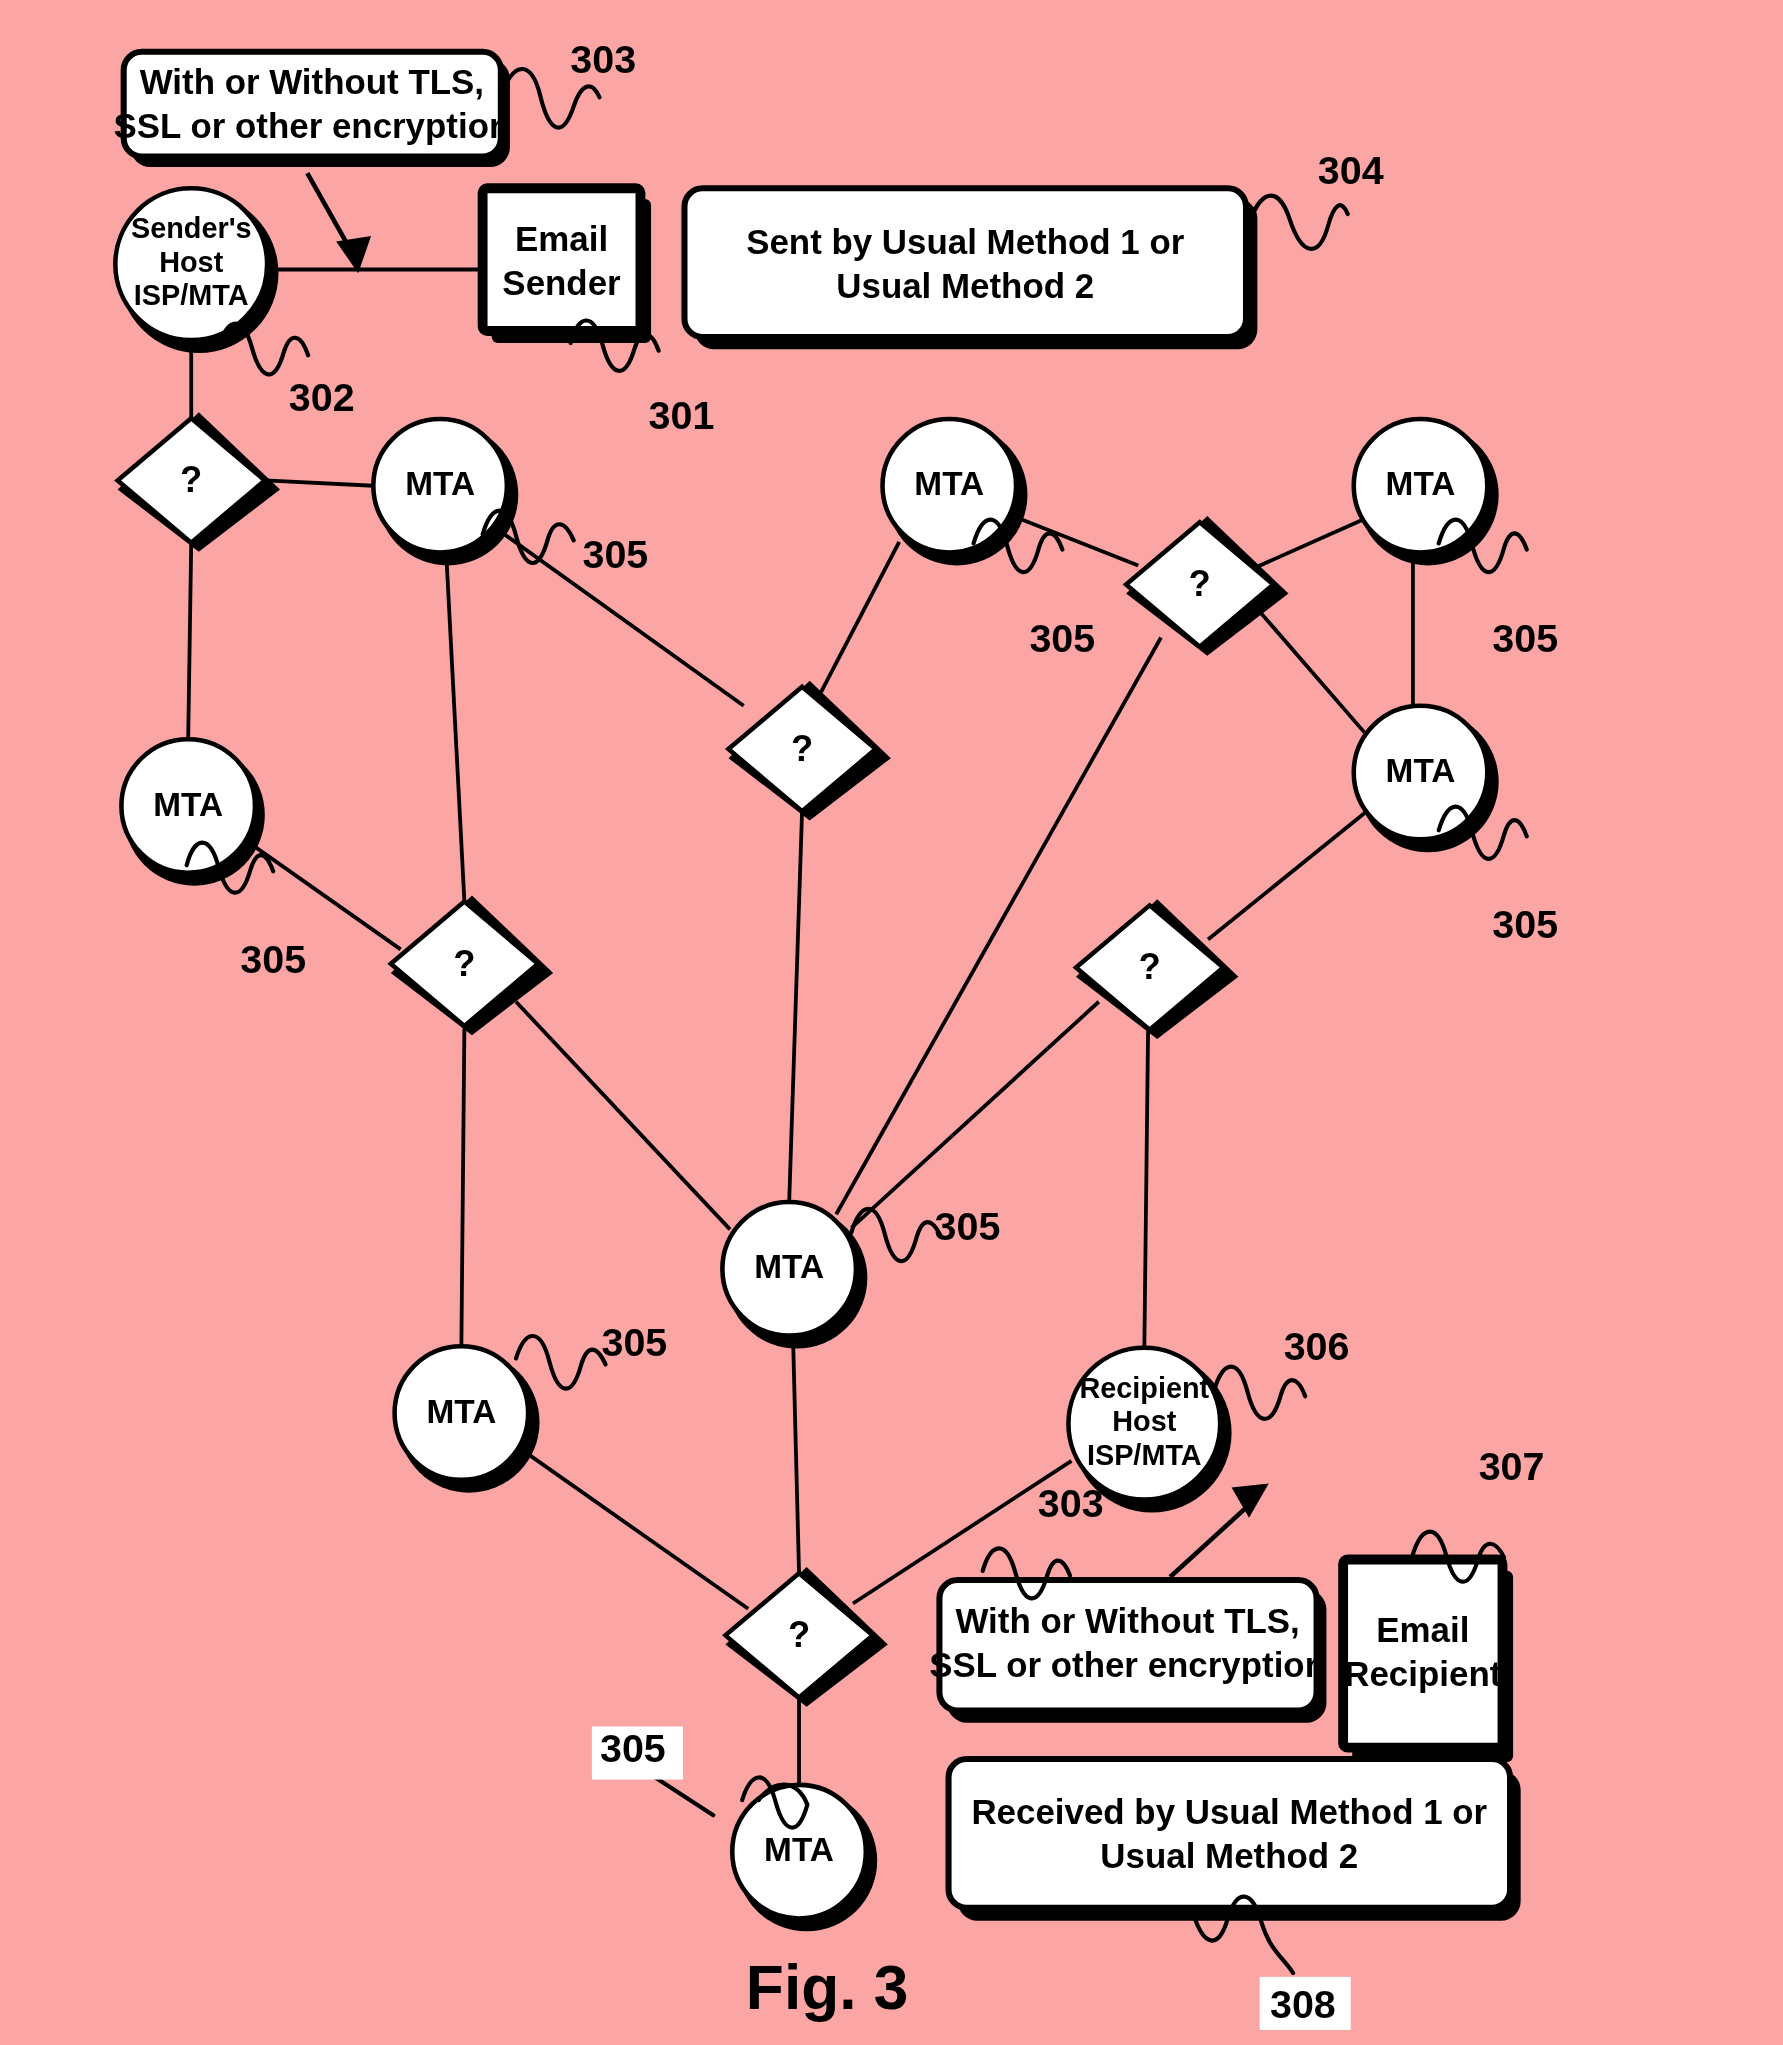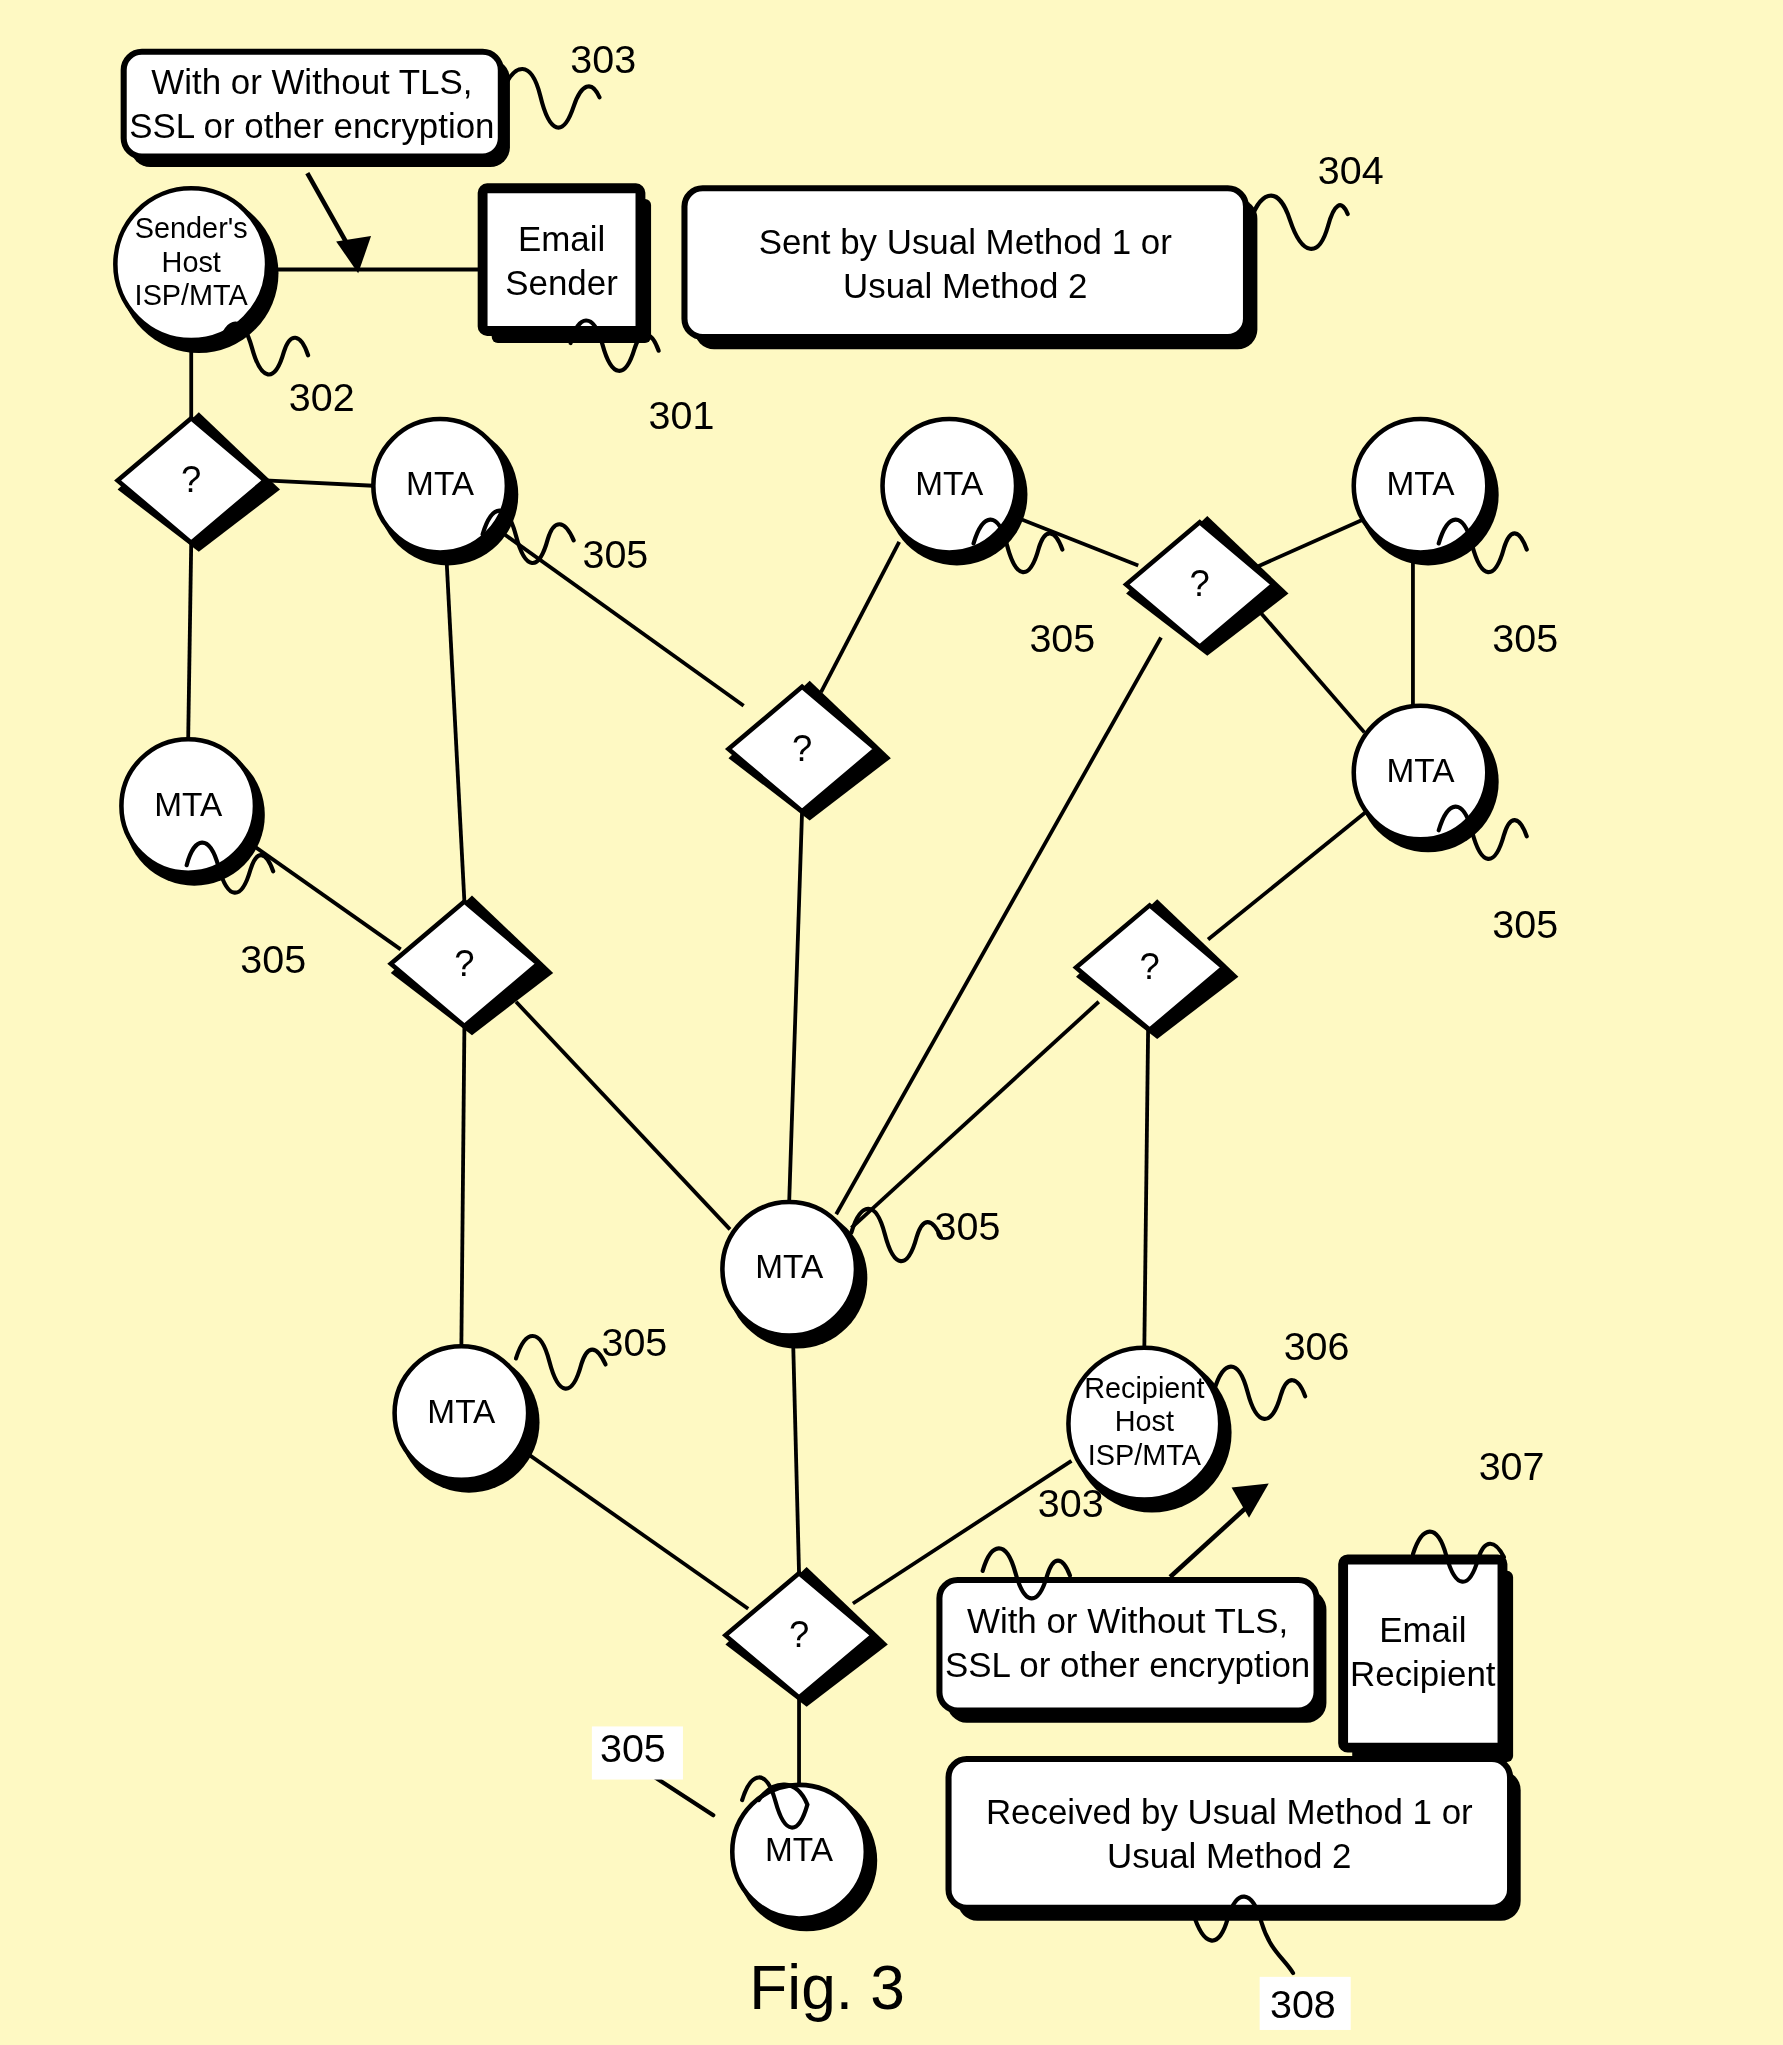--- a/index.html
+++ b/index.html
@@ -9,22 +9,23 @@
     background: #ffffff;
   }
   body {
     font-family: "Liberation Sans", sans-serif;
     color: #000000;
   }
   #figure-root {
     position: relative;
     width: 1784px;
     height: 2046px;
-    background: #fef9c3;
+    background: #fca5a5;
     overflow: hidden;
+    font-weight: bold;
   }
   svg.layer {
     position: absolute;
     left: 0;
     top: 0;
     width: 1784px;
     height: 2046px;
   }
   svg.layer text {
     font-family: "Liberation Sans", sans-serif;

